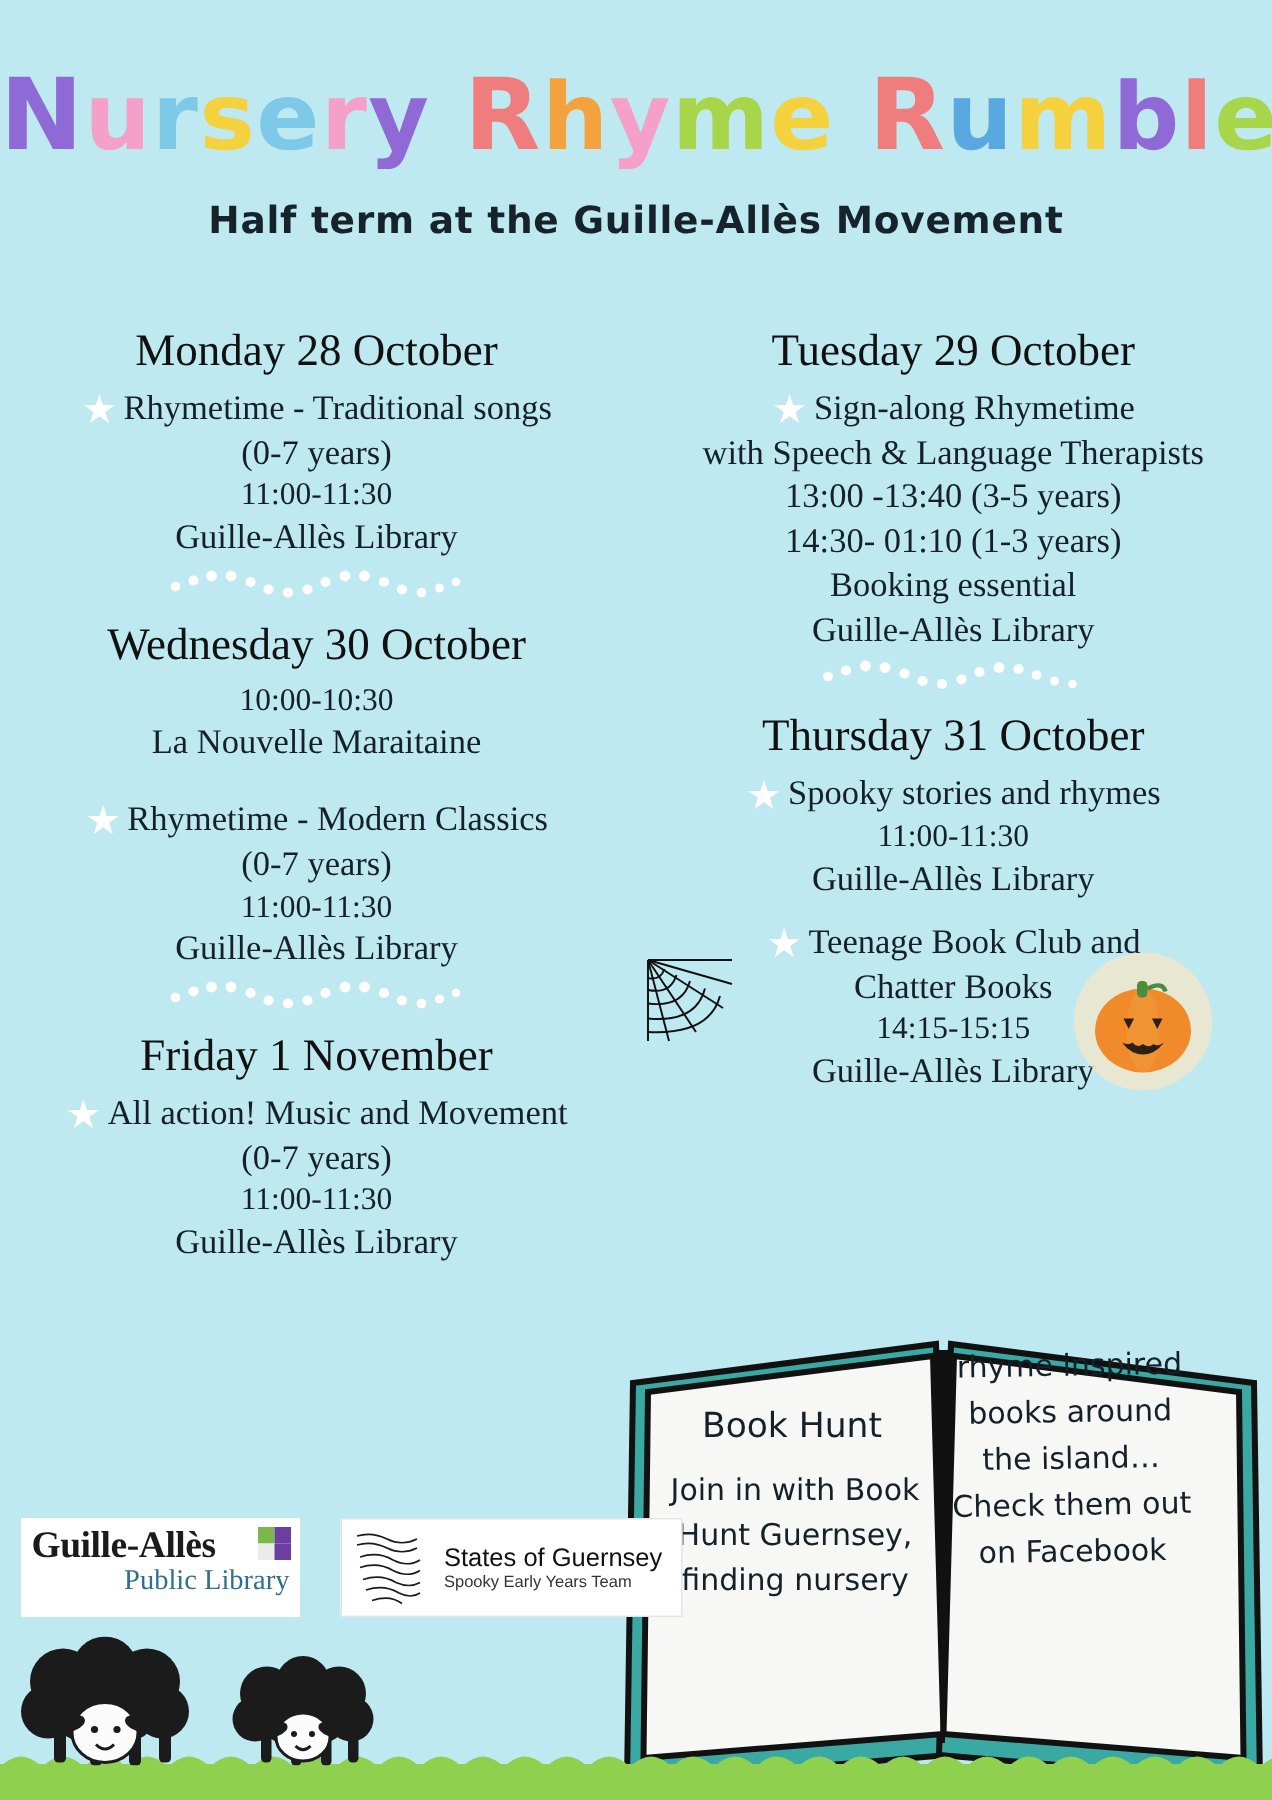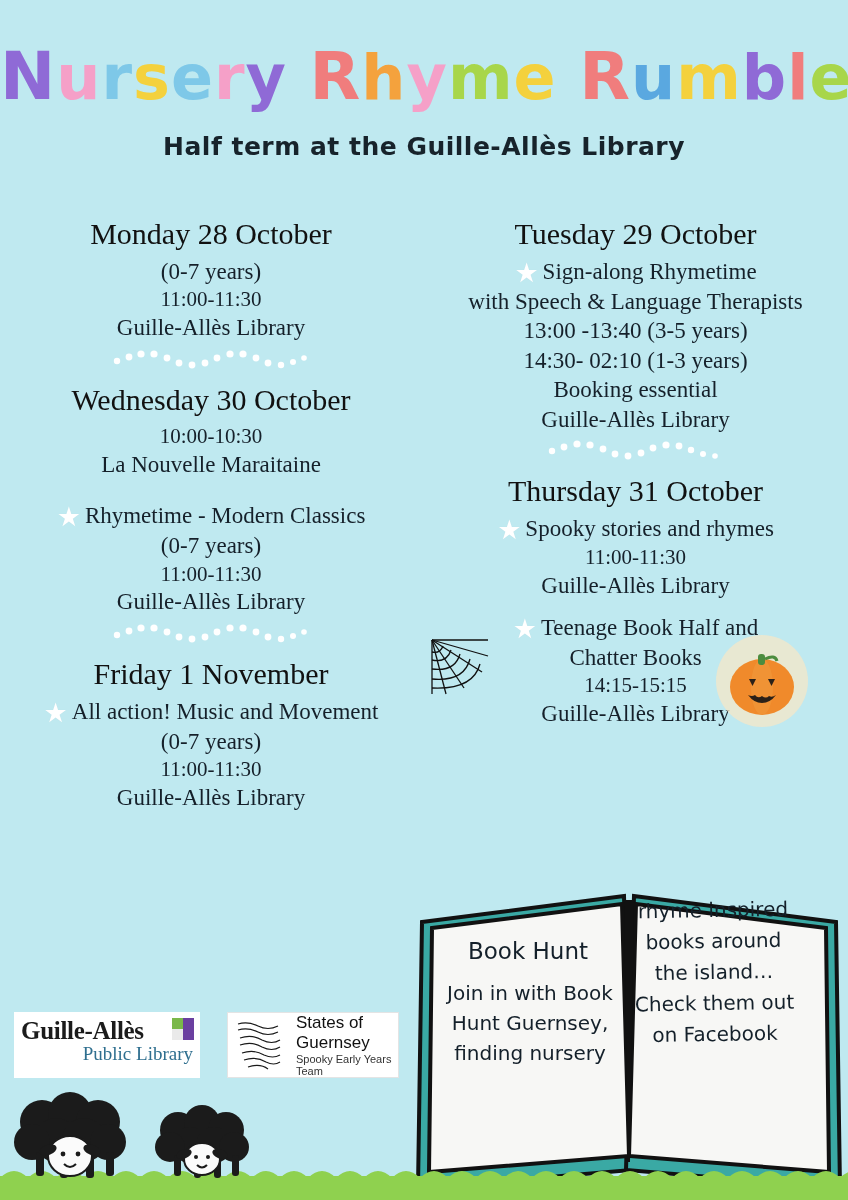--- a/index.html
+++ b/index.html
@@ -100,21 +100,21 @@
     font-size: 19px; color:#2f6f8f; text-align:right; margin-top:-2px;
   }
   .logo-ga .sq {
     position:absolute; right:6px; top:6px; width:22px; height:22px;
     display:grid; grid-template-columns:1fr 1fr; grid-template-rows:1fr 1fr;
   }
   .logo-ga .sq i { display:block; }
 
   .logo-sg {
     background:#fff; margin-left: 10px;
-    width: 172px; height: 66px;
+    width: 228px; height: 66px;
     display:flex; align-items:center; padding: 4px 6px;
     border:1px solid #e4e4e4;
   }
   .logo-sg .crest { width: 56px; height: 54px; flex:none; }
   .logo-sg .txt { margin-left:6px; }
   .logo-sg .t1 { font-family:"Liberation Sans", sans-serif; font-size:17px; color:#111; }
   .logo-sg .t2 { font-family:"Liberation Sans", sans-serif; font-size:11px; color:#333; }
 
   
   .grass {
@@ -144,28 +144,31 @@
   .bh-right {
     left: 630px; top: 895px; width: 168px; text-align:center;
     font-size: 20px; line-height: 1.55;
     transform: rotate(-1deg);
   }
 </style>
 </head>
 <body>
 
 <div class="title" id="titleRow"><span class="cap" style="color: rgb(143, 106, 214);">N</span><span style="color: rgb(245, 160, 200);">u</span><span style="color: rgb(126, 200, 232);">r</span><span style="color: rgb(244, 209, 61);">s</span><span style="color: rgb(126, 200, 232);">e</span><span style="color: rgb(245, 160, 200);">r</span><span style="color: rgb(143, 106, 214);">y</span><span style="color: rgb(0, 0, 0);">&nbsp;</span><span class="cap" style="color: rgb(240, 125, 125);">R</span><span style="color: rgb(244, 162, 61);">h</span><span style="color: rgb(245, 160, 200);">y</span><span style="color: rgb(168, 214, 74);">m</span><span style="color: rgb(244, 209, 61);">e</span><span style="color: rgb(0, 0, 0);">&nbsp;</span><span class="cap" style="color: rgb(240, 125, 125);">R</span><span style="color: rgb(90, 168, 224);">u</span><span style="color: rgb(244, 209, 61);">m</span><span style="color: rgb(143, 106, 214);">b</span><span style="color: rgb(240, 125, 125);">l</span><span style="color: rgb(168, 214, 74);">e</span></div>
-<div class="subtitle">Half term at the Guille-Allès Library</div>
+<div class="subtitle">Half term at the Guille-Allès Movement</div>
 
 <div class="columns">
 
   <div class="col left">
 
     <div>
       <div class="dayhead">Monday 28 October</div>
+      <div class="line starline">
+        <span class="star">★</span><span>Rhymetime - Traditional songs</span>
+      </div>
       <div class="line">(0-7 years)</div>
       <div class="line small">11:00-11:30</div>
       <div class="line">Guille-Allès Library</div>
     </div>
 
     <div class="wave">
       <svg width="200" height="26" viewBox="0 0 200 26">
         <g fill="#ffffff">
           <circle cx="6" cy="14" r="3.2"></circle>
             <circle cx="18" cy="10" r="3.4"></circle>
@@ -238,21 +241,21 @@
 
   <div class="col right">
 
     <div>
       <div class="dayhead">Tuesday 29 October</div>
       <div class="line starline">
         <span class="star">★</span><span>Sign-along Rhymetime</span>
       </div>
       <div class="line">with Speech &amp; Language Therapists</div>
       <div class="line">13:00 -13:40 (3-5 years)</div>
-      <div class="line">14:30- 02:10 (1-3 years)</div>
+      <div class="line">14:30- 01:10 (1-3 years)</div>
       <div class="line">Booking essential</div>
       <div class="line">Guille-Allès Library</div>
     </div>
 
     <div class="wave">
       <svg width="180" height="26" viewBox="0 0 180 26">
         <g fill="#ffffff">
           <circle cx="6" cy="13" r="3.2"></circle>
             <circle cx="18" cy="9" r="3.4"></circle>
             <circle cx="31" cy="6" r="3.6"></circle>
@@ -275,21 +278,21 @@
       <div class="dayhead">Thursday 31 October</div>
       <div class="line starline">
         <span class="star">★</span><span>Spooky stories and rhymes</span>
       </div>
       <div class="line small">11:00-11:30</div>
       <div class="line">Guille-Allès Library</div>
 
       <div class="gap-s"></div>
 
       <div class="line starline">
-        <span class="star">★</span><span>Teenage Book Half and</span>
+        <span class="star">★</span><span>Teenage Book Club and</span>
       </div>
       <div class="line">Chatter Books</div>
       <div class="line small">14:15-15:15</div>
       <div class="line">Guille-Allès Library</div>
     </div>
   </div>
 </div>
 
 <div class="web">
   <svg width="62" height="58" viewBox="0 0 62 58">

